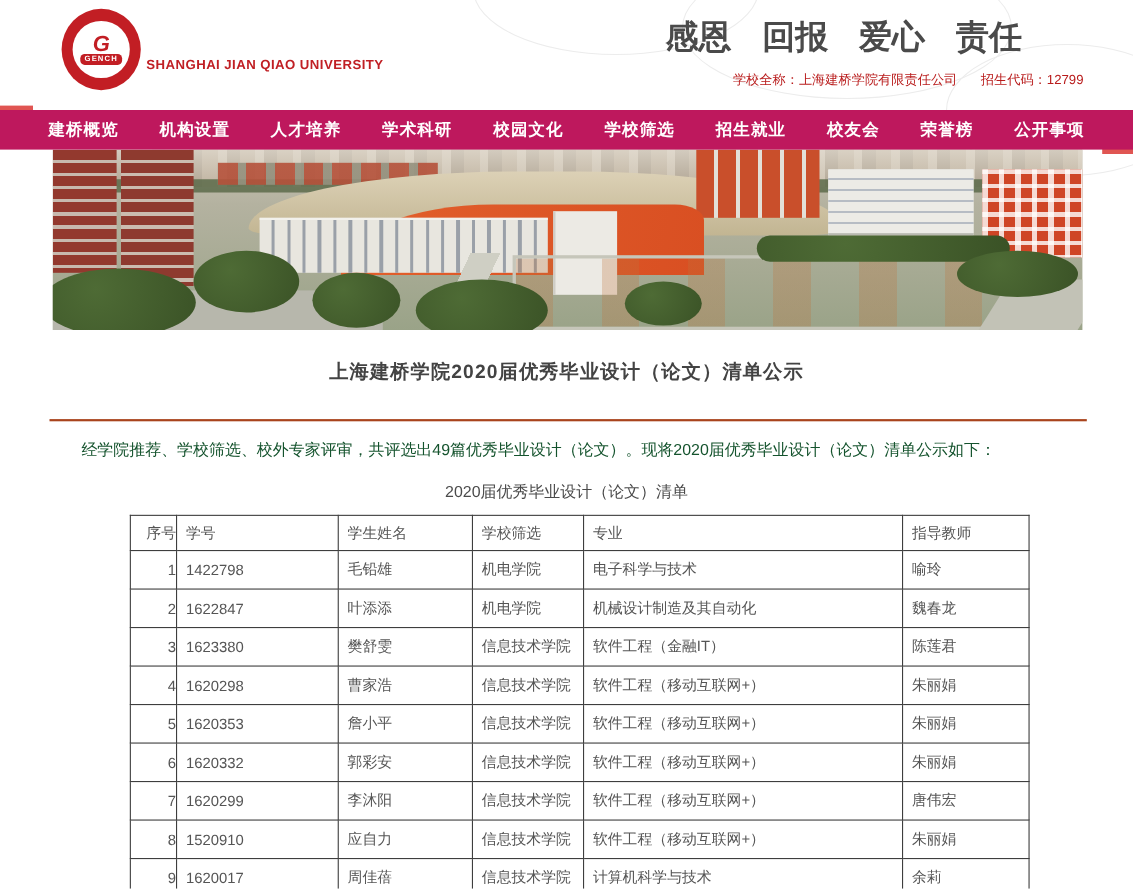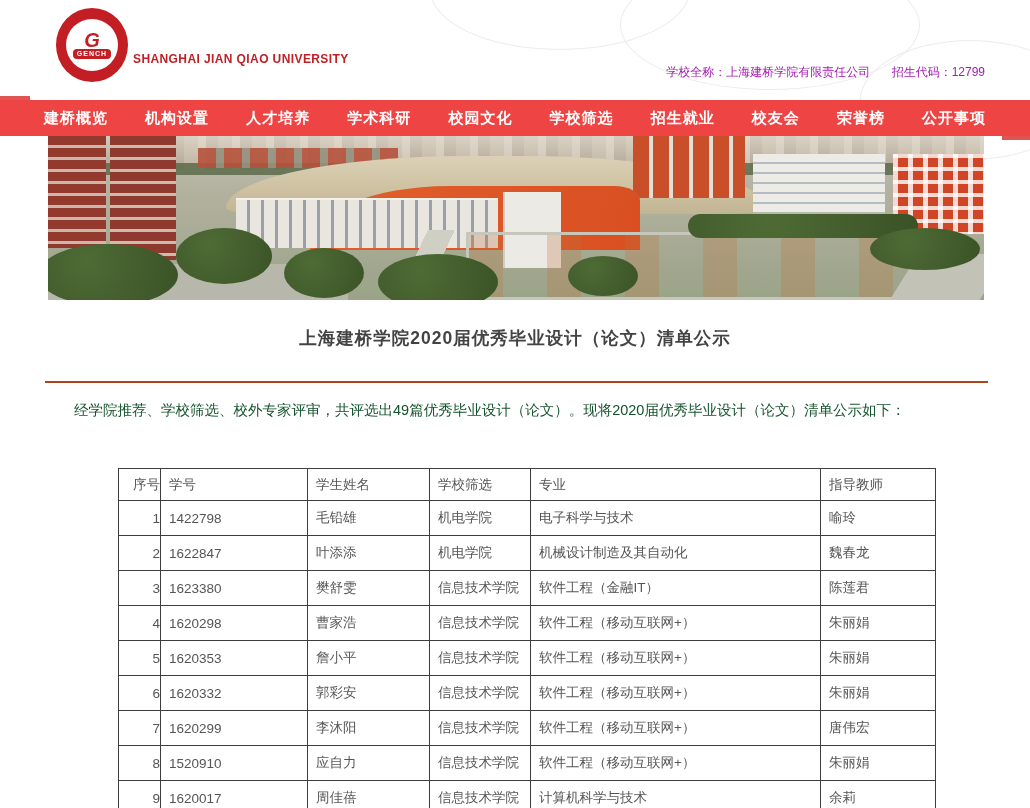--- a/index.html
+++ b/index.html
@@ -39,30 +39,30 @@
   }
   .motto {
     position:absolute; left:605px; top:14px; z-index:2;
     font-family:"DejaVu Serif", serif; font-weight:bold; font-size:30px; color:#4a4a4a;
     white-space:nowrap;
   }
   .motto span { margin-right:28px; }
   .motto span:last-child { margin-right:0; }
   .info-line {
     position:absolute; right:45px; top:64px; z-index:2;
-    font-size:12px; color:#a21caf; white-space:nowrap;
+    font-size:12px; color:#b91c1c; white-space:nowrap;
   }
   .info-line span { margin-left:18px; }
 
   
   .nav-cap-left  { position:absolute; left:0; top:96px;  width:30px; height:36px; background:#e05552; }
   .nav-cap-right { position:absolute; left:1002px; top:104px; width:28px; height:36px; background:#e05552; }
   .nav {
     position:absolute; left:0; top:100px; width:1030px; height:36px;
-    background:#ef4444; z-index:3;
+    background:#be185d; z-index:3;
   }
   .nav-inner {
     height:100%; margin:0 44px; display:flex;
     justify-content:space-between; align-items:center;
   }
   .nav-item {
     color:#fff; font-weight:bold; font-size:15px; text-decoration:none;
     letter-spacing:1px; cursor:pointer; white-space:nowrap;
   }
 
@@ -159,20 +159,21 @@
   <div class="cloud cloud3"></div>
 
   <div class="seal">
     <div class="seal-inner">
       <div class="seal-g">G</div>
       <div class="seal-label">GENCH</div>
     </div>
   </div>
   <div class="en-name">SHANGHAI JIAN QIAO UNIVERSITY</div>
 
+  <div class="motto"><span>感恩</span><span>回报</span><span>爱心</span><span>责任</span></div>
 
   <div class="info-line">
     <span>学校全称：上海建桥学院有限责任公司</span>
     <span>招生代码：12799</span>
   </div>
 
   <div class="nav-cap-left"></div>
   <div class="nav-cap-right"></div>
   <nav class="nav">
     <div class="nav-inner">
@@ -212,20 +213,21 @@
     <div class="tree t3"></div>
     <div class="tree t4"></div>
     <div class="tree t5"></div>
     <div class="tree t6"></div>
     <div class="tree t7"></div>
   </div>
 
   <div class="doc-title">上海建桥学院2020届优秀毕业设计（论文）清单公示</div>
   <div class="sep"></div>
   <div class="intro">经学院推荐、学校筛选、校外专家评审，共评选出49篇优秀毕业设计（论文）。现将2020届优秀毕业设计（论文）清单公示如下：</div>
+  <div class="list-title">2020届优秀毕业设计（论文）清单</div>
 
   <table class="grades">
     <colgroup>
       <col class="w0">
         <col class="w1">
         <col class="w2">
       <col class="w3">
         <col class="w4">
         <col class="w5">
     </colgroup>

